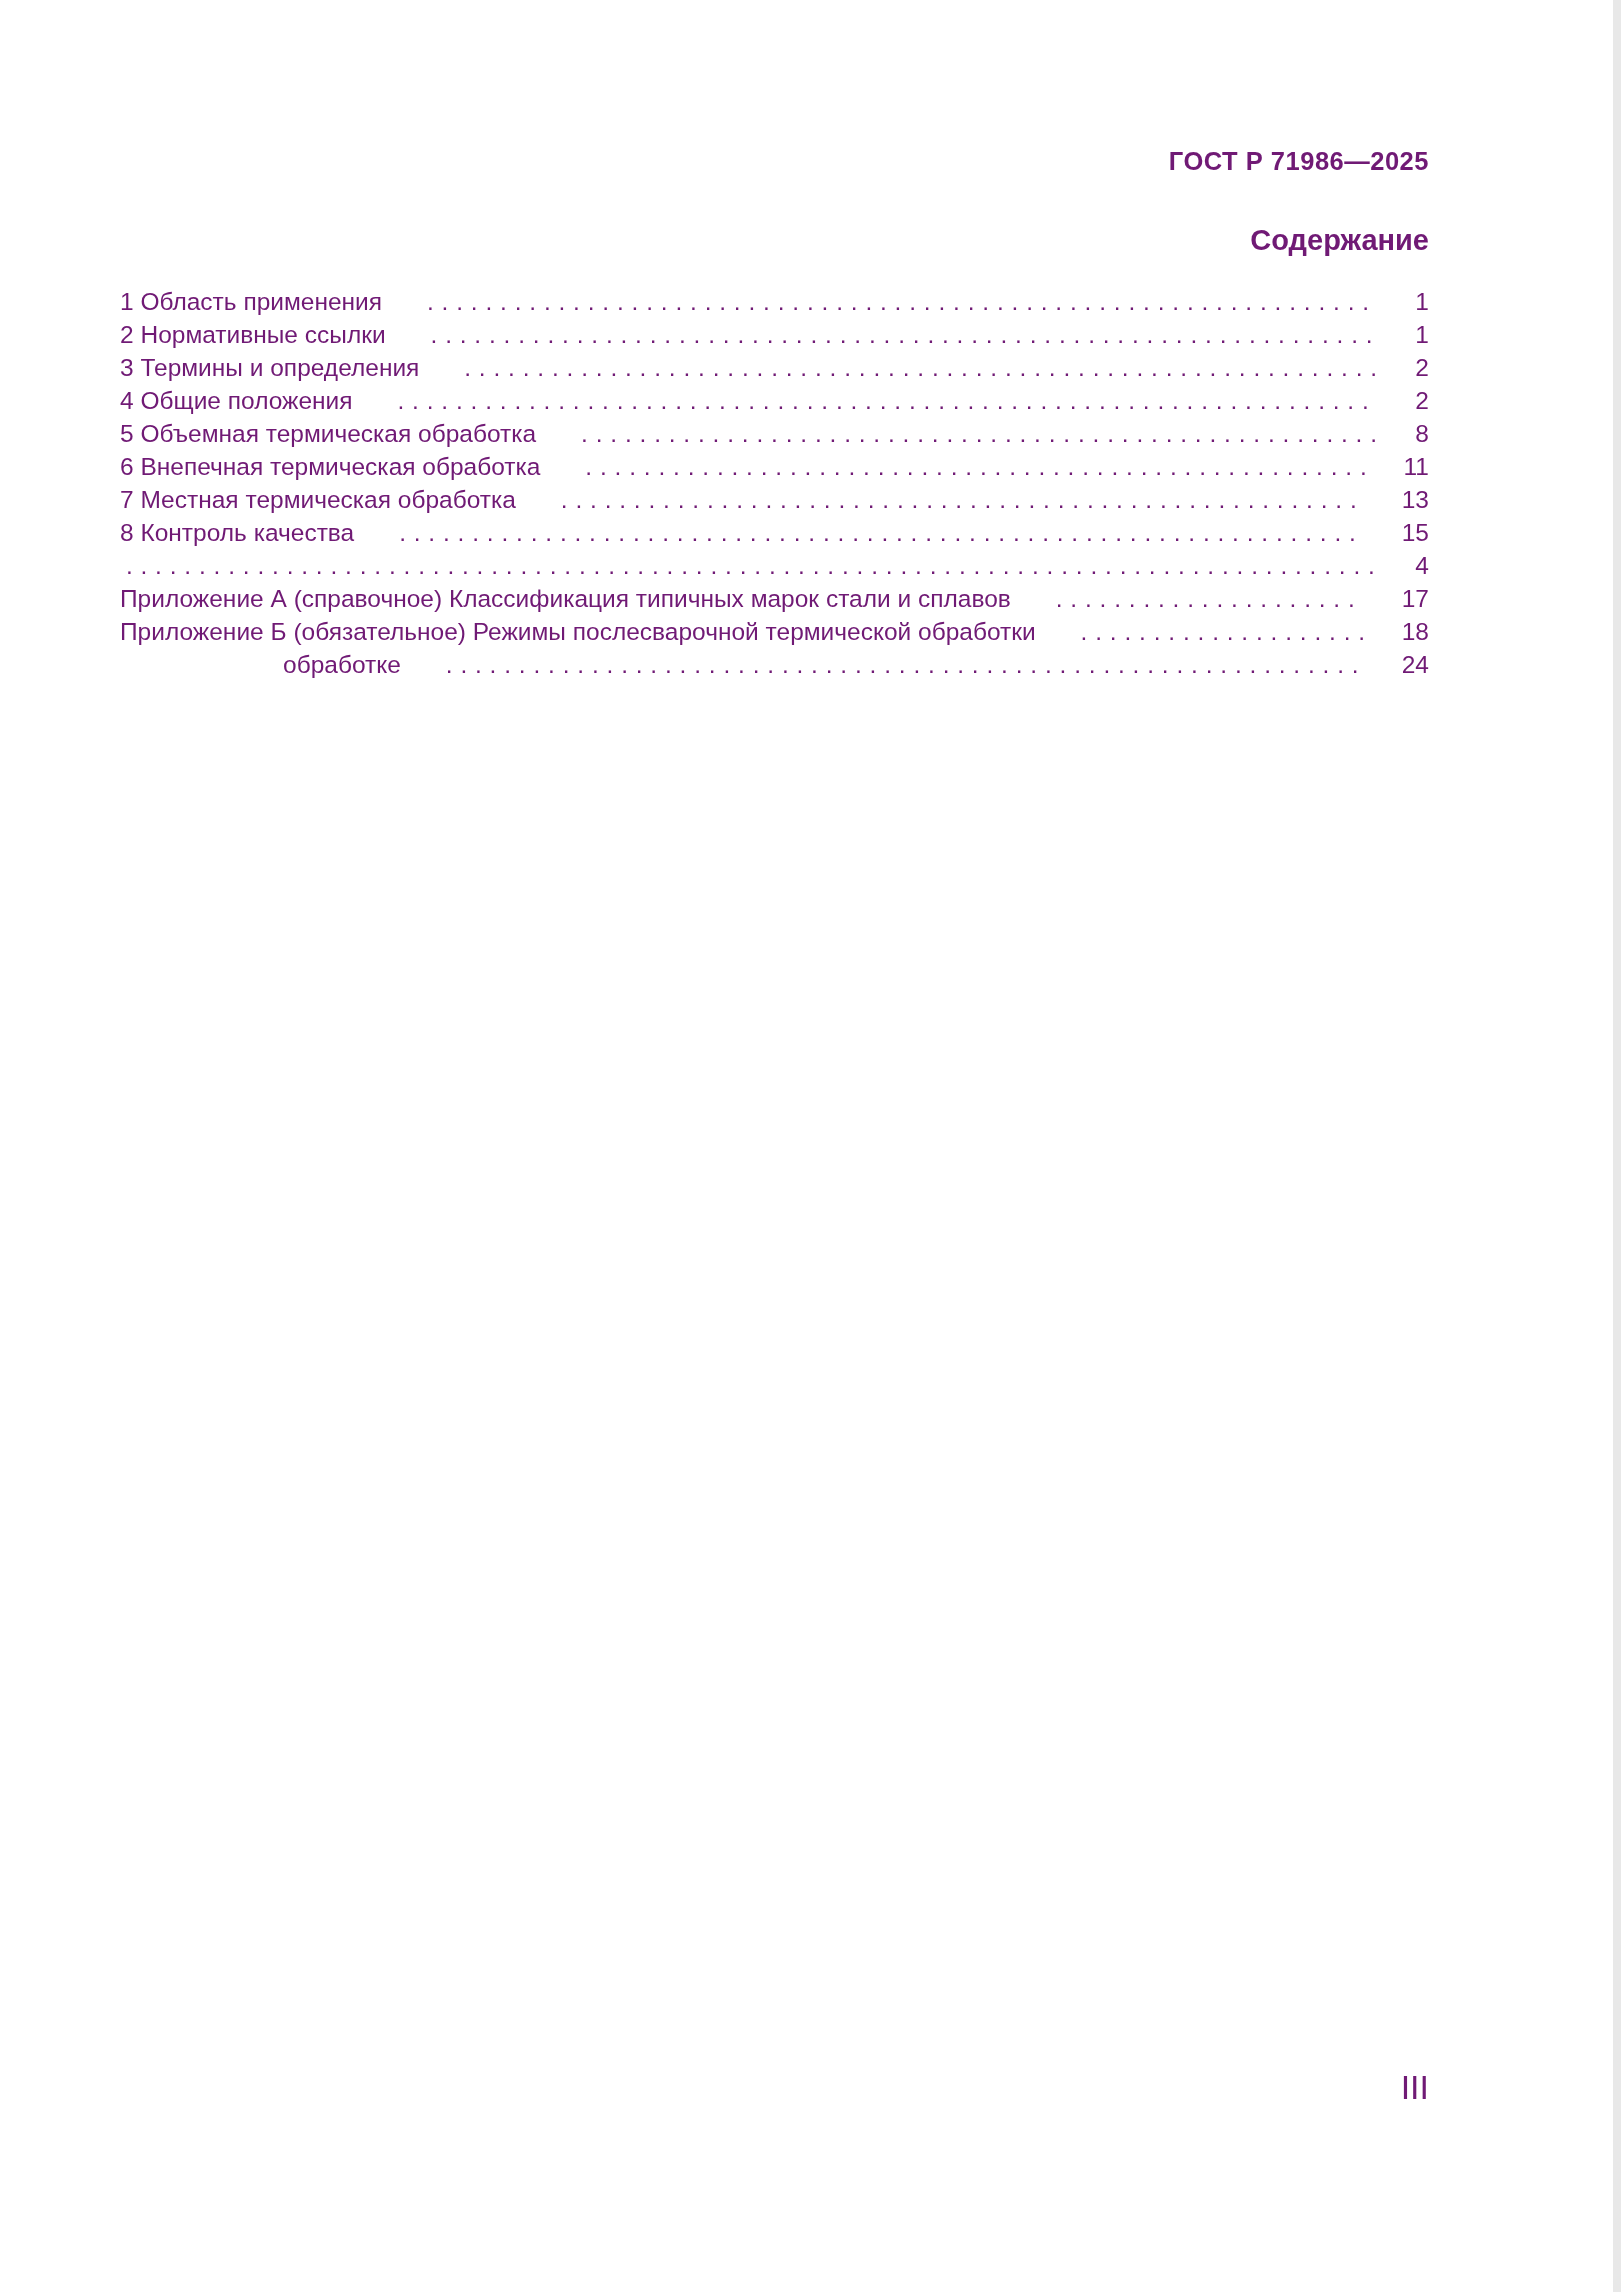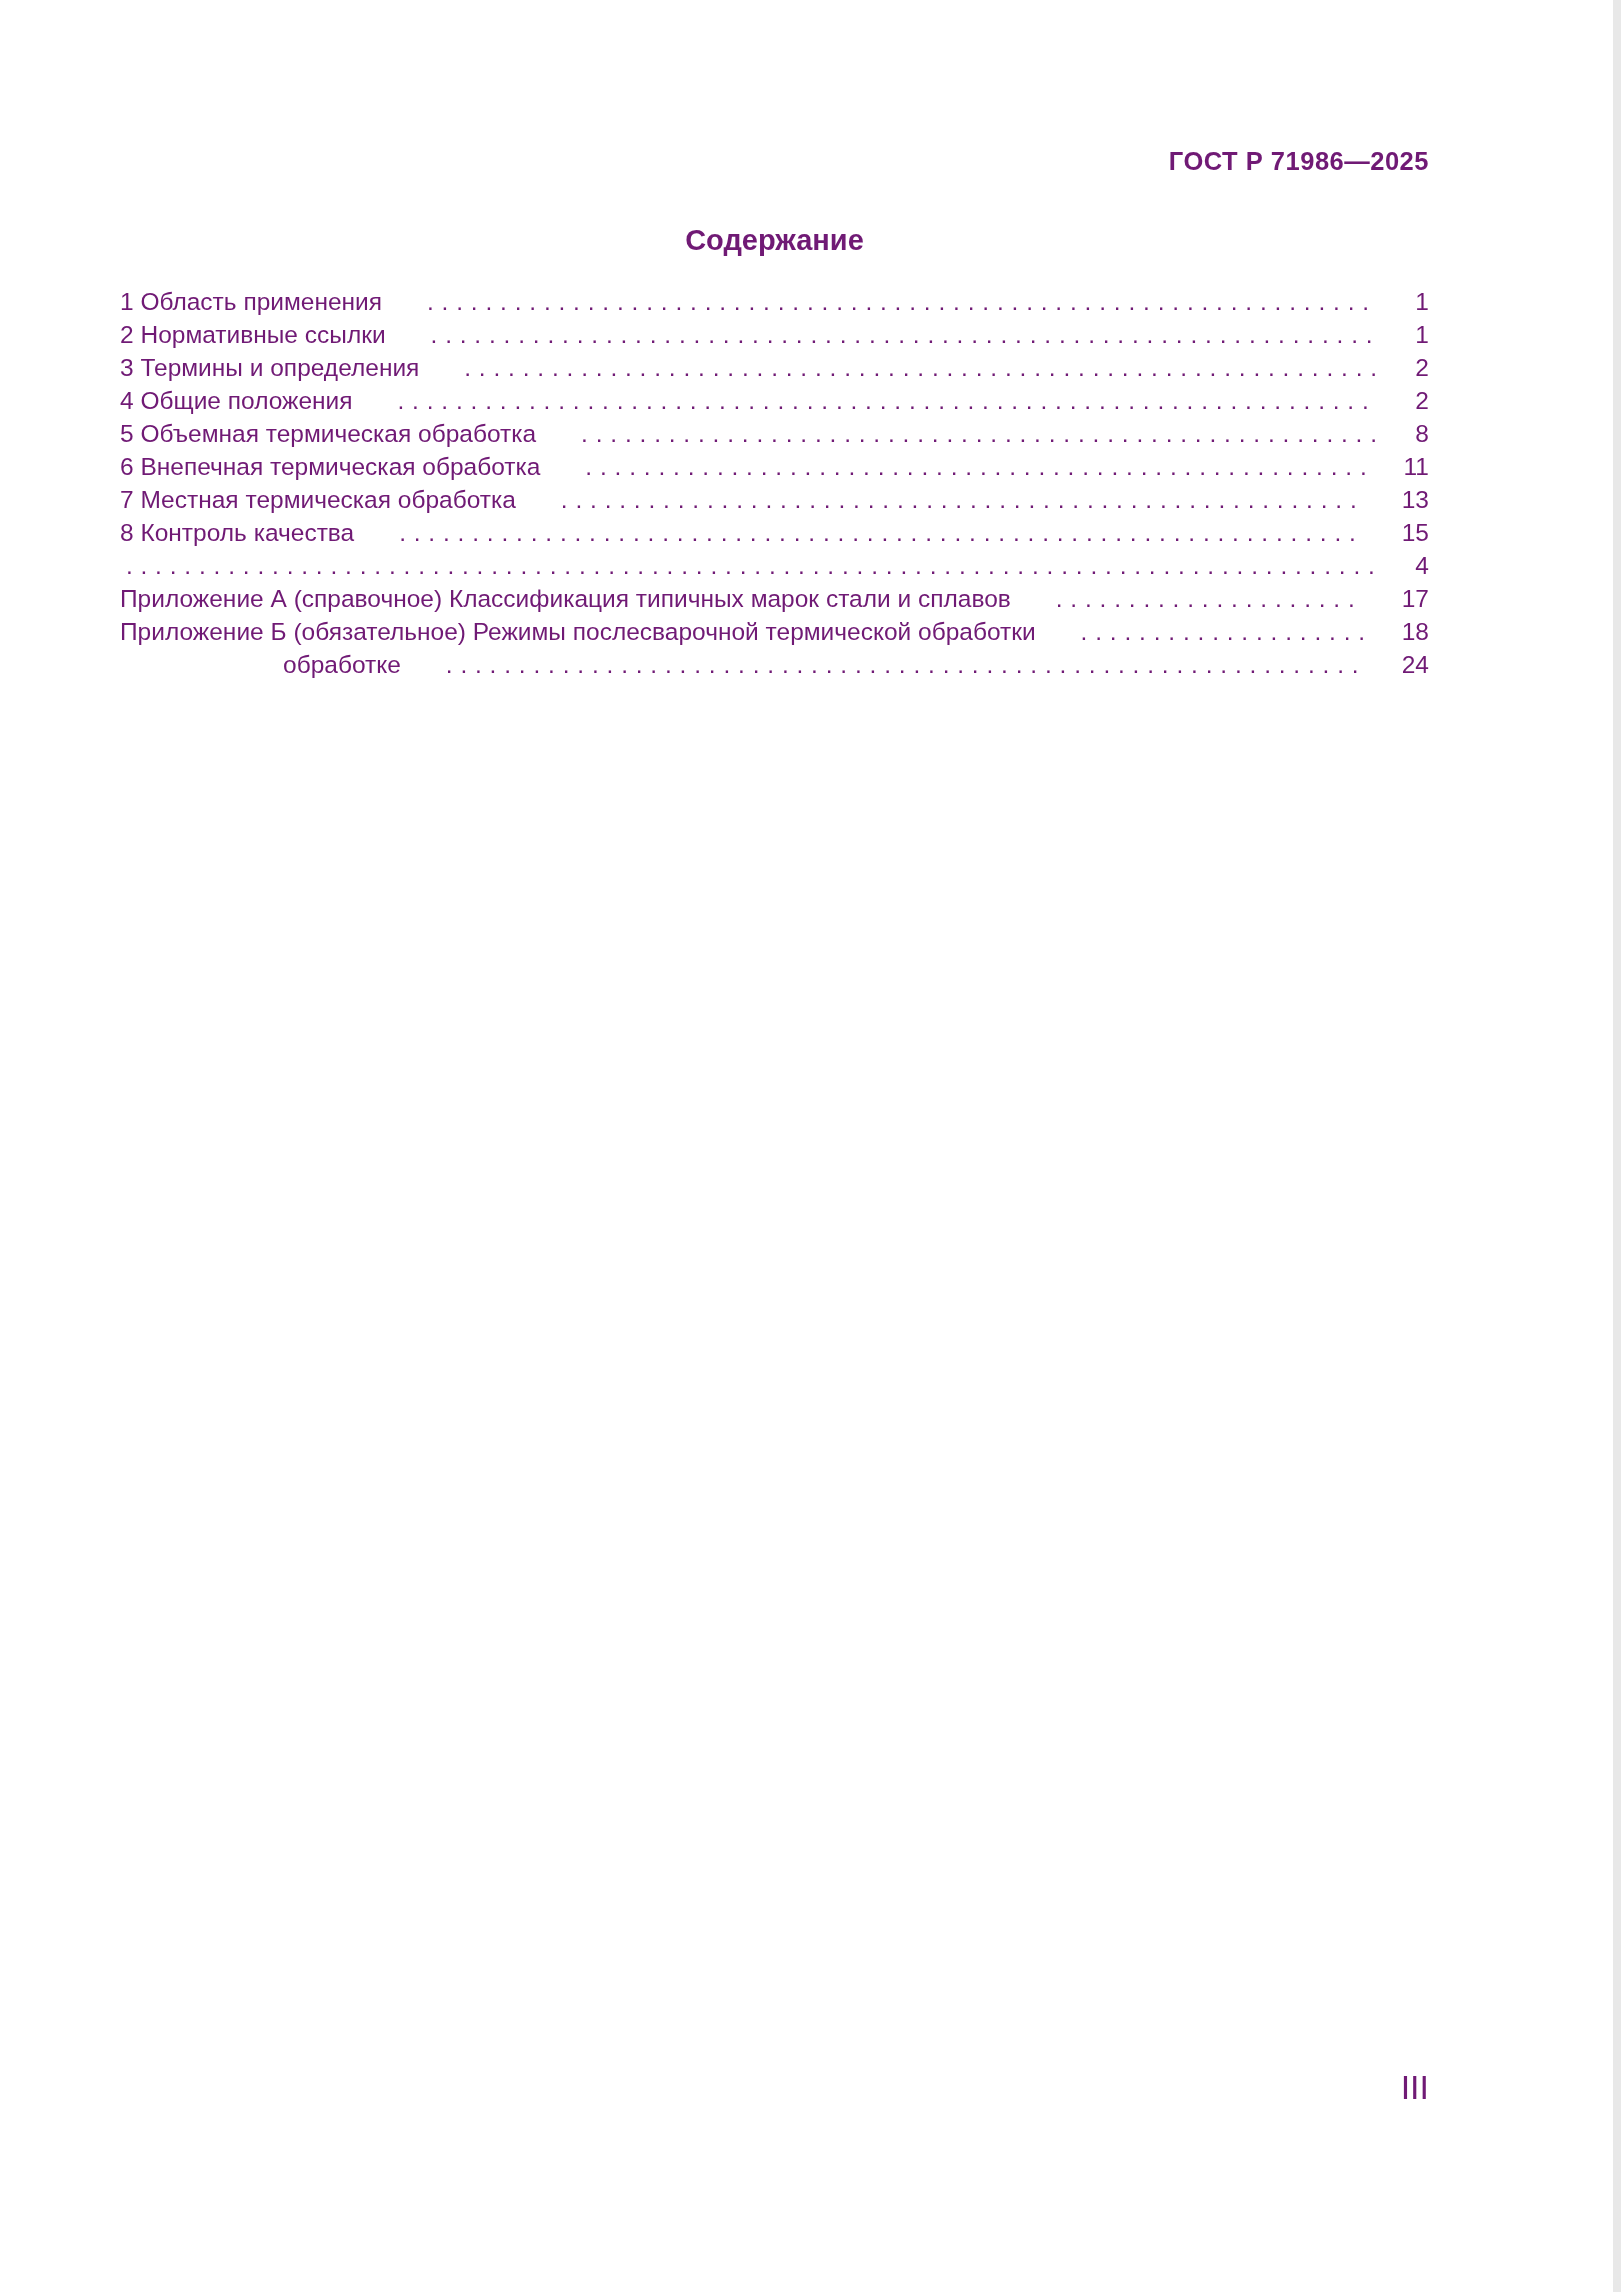--- a/index.html
+++ b/index.html
@@ -24,21 +24,21 @@
     text-align: right;
     font-size: 25.5px;
     font-weight: bold;
     letter-spacing: 0.5px;
   }
   .doc-title {
     position: absolute;
     top: 224px;
     left: 120px;
     width: 1309px;
-    text-align: center;
+    text-align: right;
     font-size: 29px;
     font-weight: bold;
   }
   .toc {
     position: absolute;
     top: 285px;
     left: 120px;
     width: 1309px;
     font-size: 24.5px;
   }

